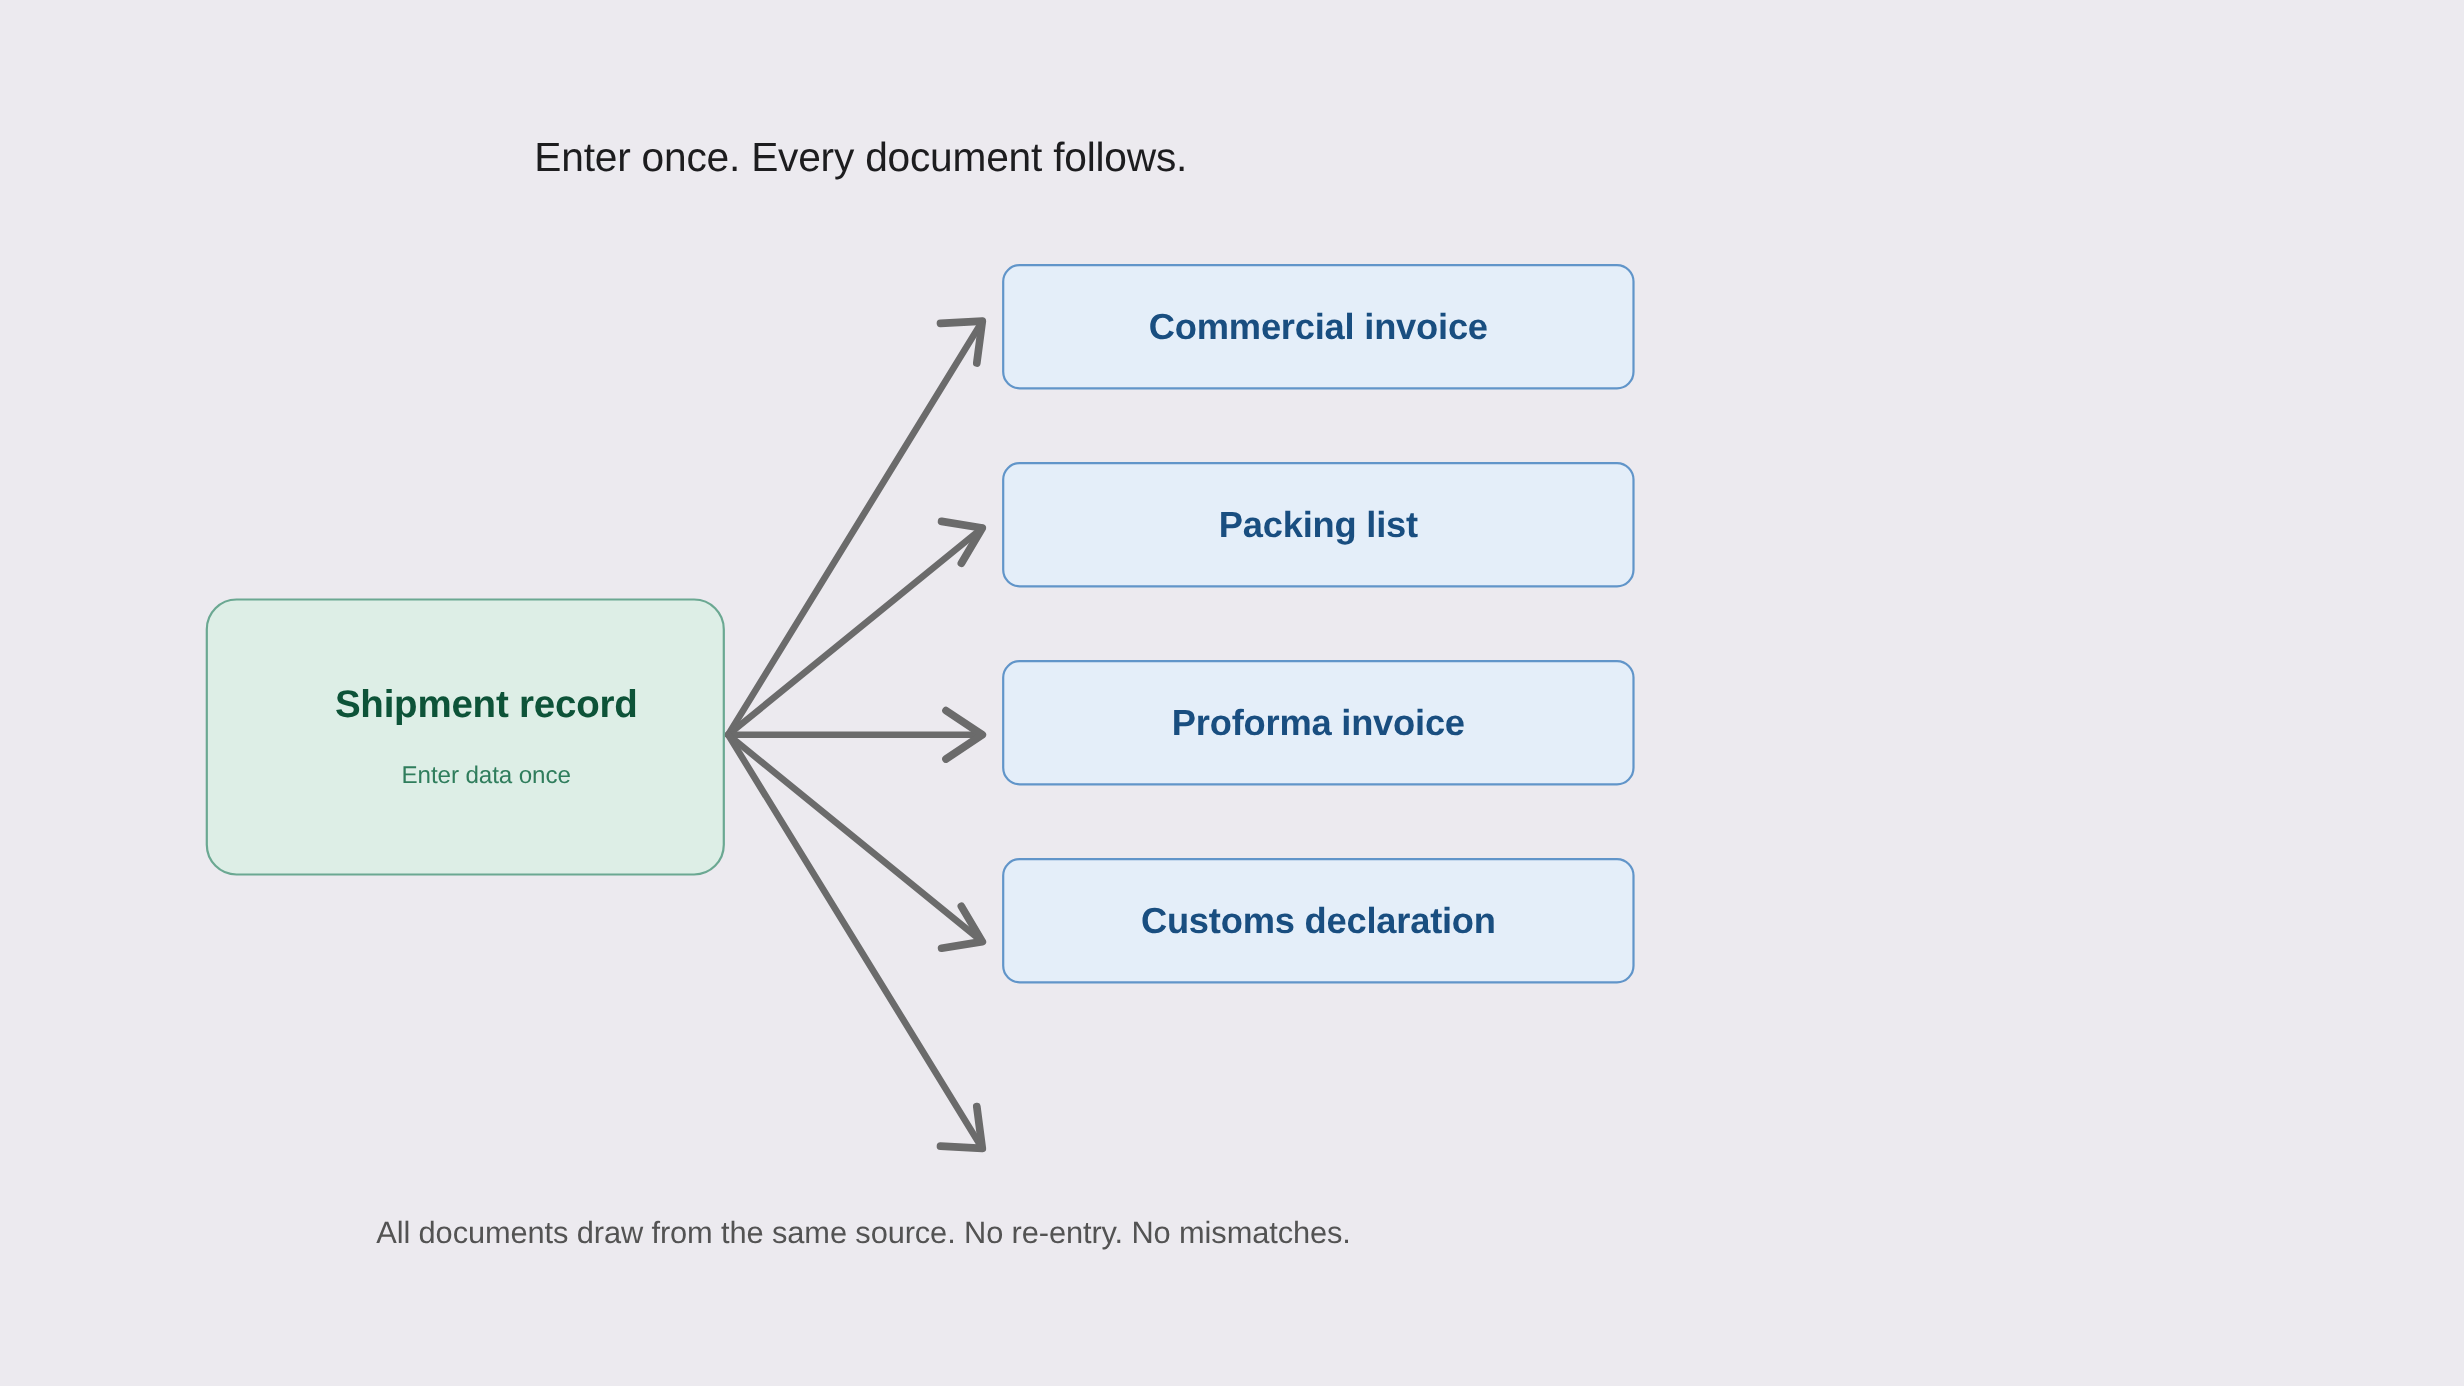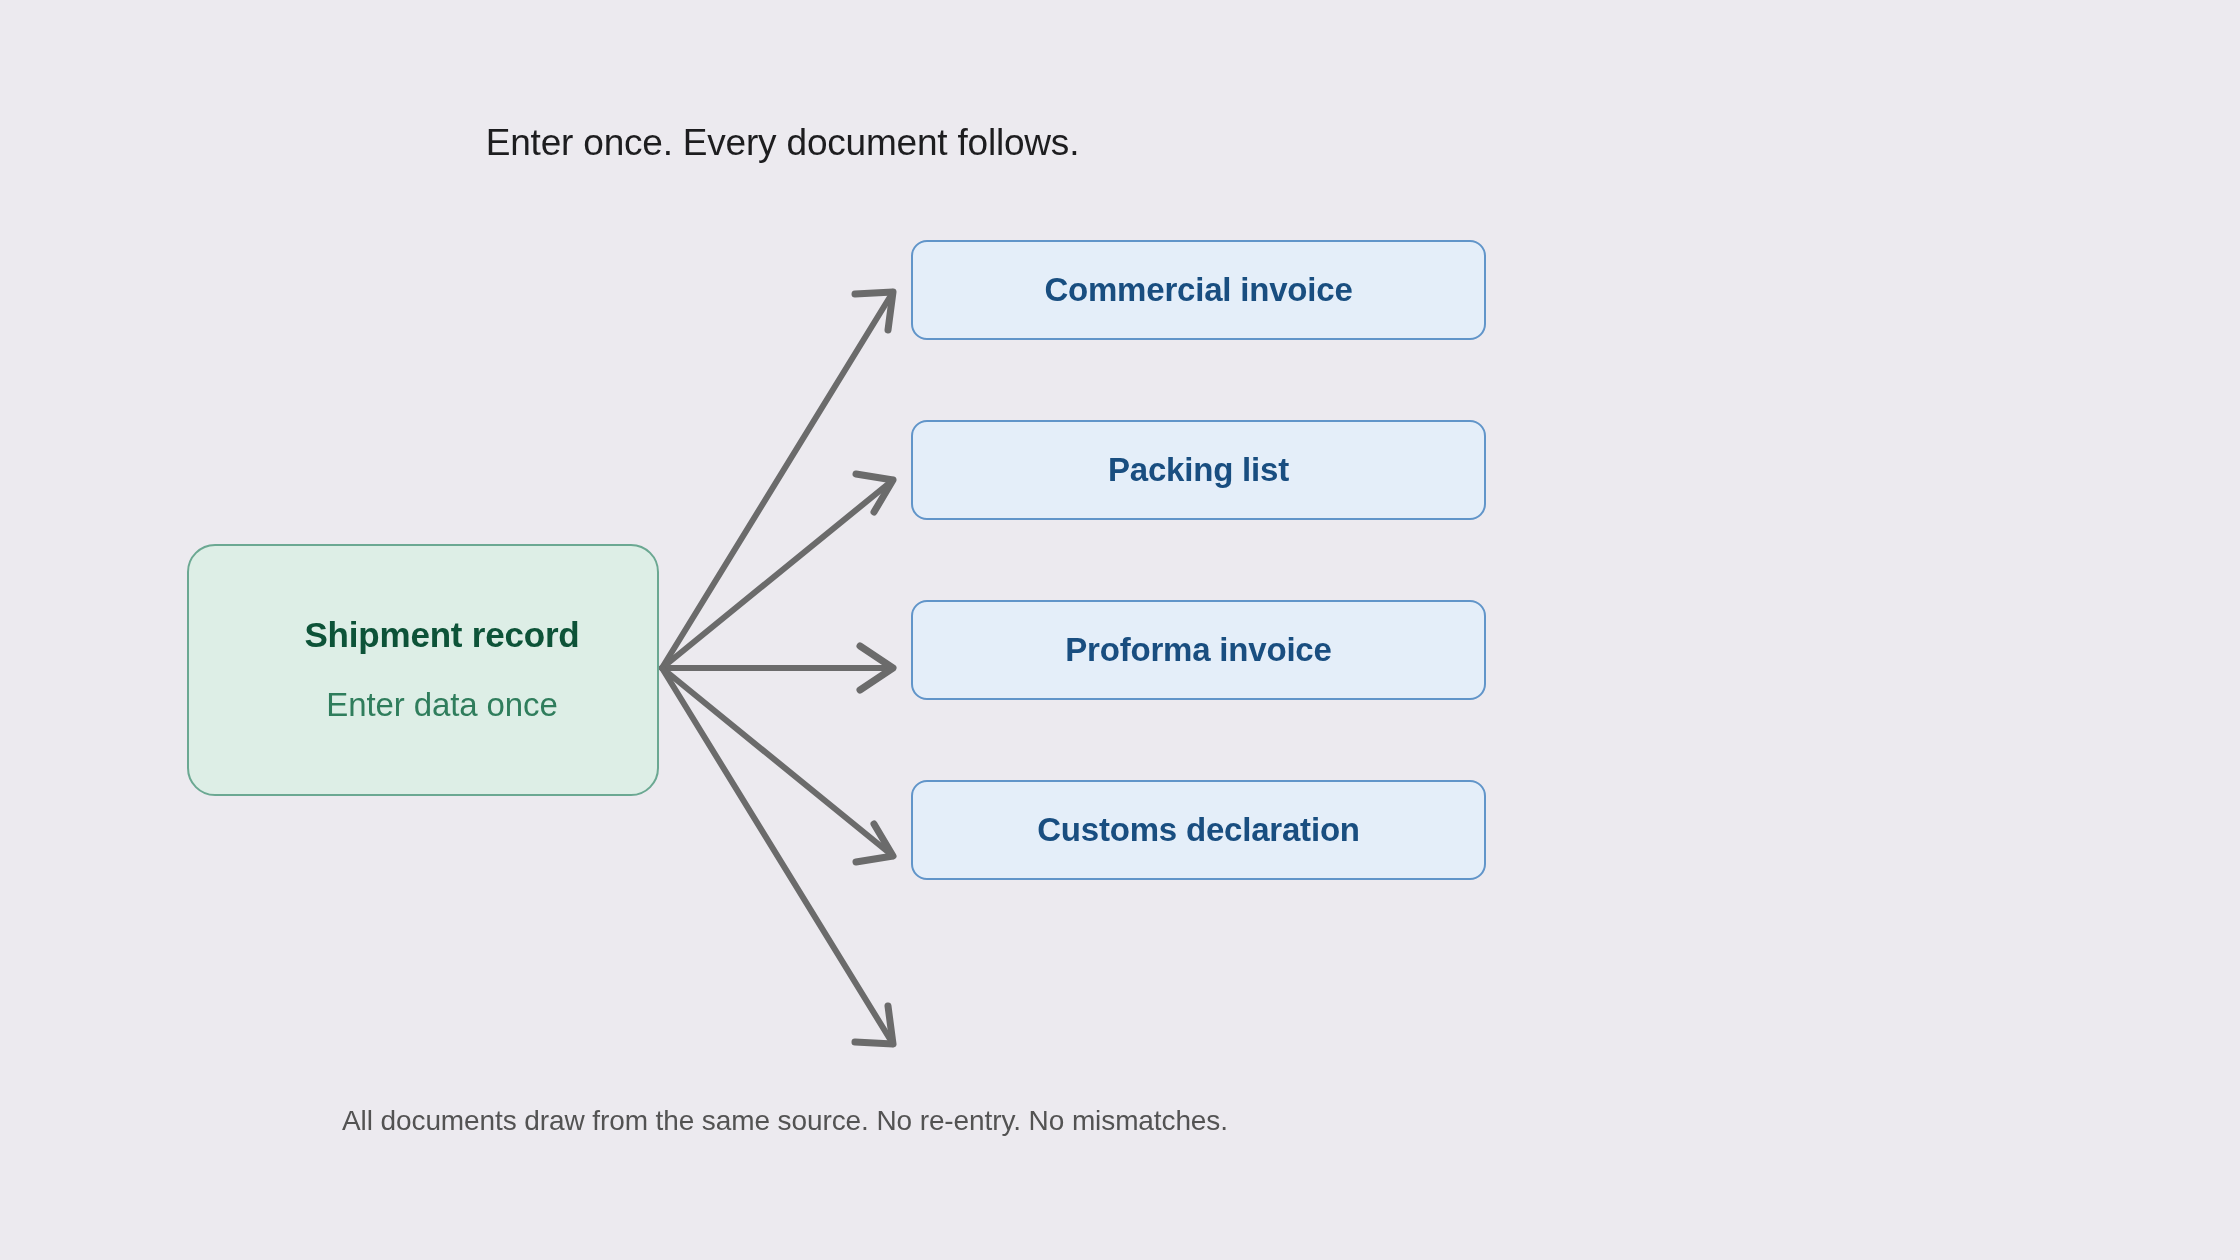--- a/index.html
+++ b/index.html
@@ -75,32 +75,32 @@
   }
   #source-node .src-title {
     font-size: 35px;
     font-weight: bold;
     color: #0d5338;
     line-height: 1.1;
     letter-spacing: -0.2px;
   }
   #source-node .src-sub {
     margin-top: 32px;
-    font-size: 33px;
+    font-size: 22px;
     font-weight: normal;
     color: #2f7d5c;
     letter-spacing: -0.1px;
   }
 
   
   .doc-node {
     position: absolute;
     left: 911px;
     width: 575px;
-    height: 100px;
+    height: 114px;
     box-sizing: border-box;
     background: #e4eef9;
     border: 2px solid #6195c9;
     border-radius: 16px;
     display: flex;
     align-items: center;
     justify-content: center;
   }
   .doc-node .doc-label {
     font-size: 33px;

